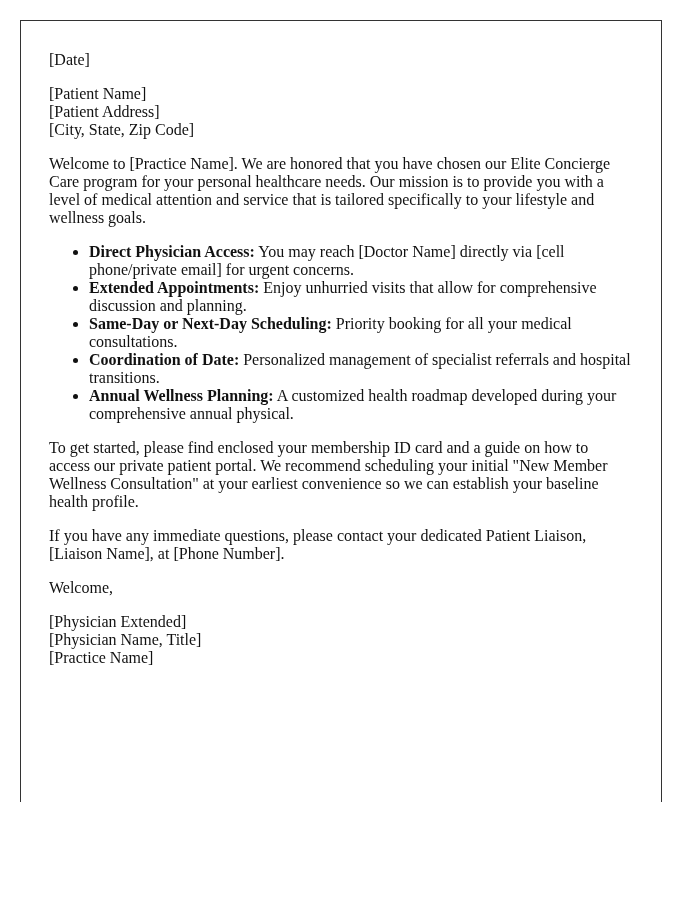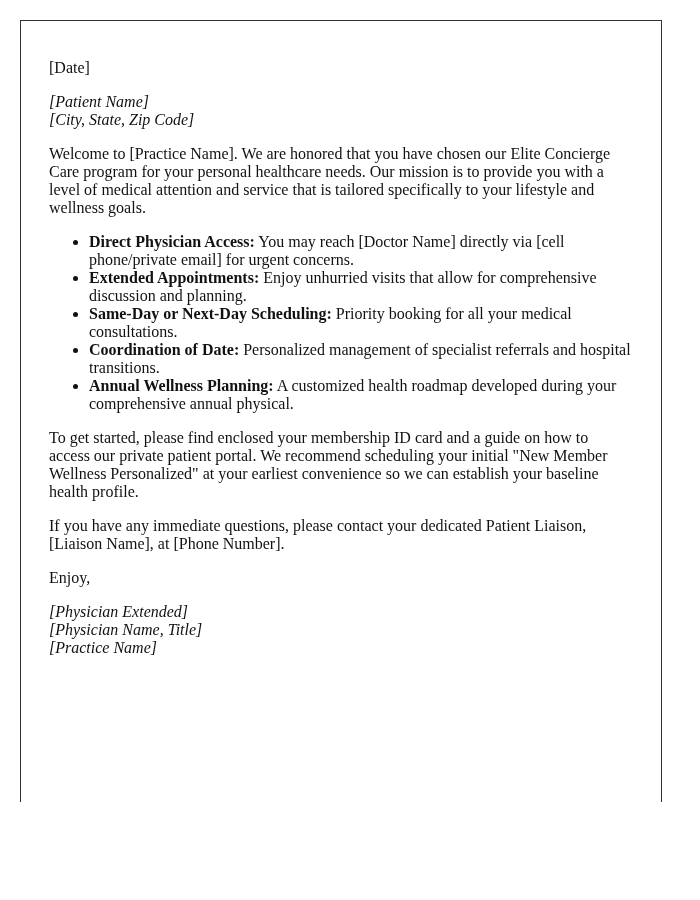--- a/index.html
+++ b/index.html
@@ -24,61 +24,62 @@
     height: 753px;
     padding: 28px 28px 0 28px;
     border-top: 1px solid #333333;
     border-left: 1px solid #333333;
     border-right: 1px solid #333333;
     border-bottom: none;
   }
   .letter p {
     margin: 0 0 16px 0;
   }
-  .letter p.first { margin-top: 10px; }
-  .block-line { display: block; font-style: italic; }
+  .letter p.first { margin-top: 2px; }
+  .block-line { display: block; }
   ul.benefits {
     margin: 0 0 16px 0;
     padding-left: 40px;
   }
   ul.benefits li {
     margin: 0;
   }
   ul.benefits li b { font-weight: bold; }
 </style>
 </head>
 <body>
 
 <div class="letter">
 
   <p class="first">[Date]</p>
 
   <p>
     <span class="block-line">[Patient Name]</span>
+    <span class="block-line">[Patient Address]</span>
     <span class="block-line">[City, State, Zip Code]</span>
   </p>
 
 
   <p>Welcome to [Practice Name]. We are honored that you have chosen our Elite Concierge Care program for your personal healthcare needs. Our mission is to provide you with a level of medical attention and service that is tailored specifically to your lifestyle and wellness goals.</p>
 
 
   <ul class="benefits">
     <li><b>Direct Physician Access:</b><span> You may reach [Doctor Name] directly via [cell phone/private email] for urgent concerns.</span></li>
     <li><b>Extended Appointments:</b><span> Enjoy unhurried visits that allow for comprehensive discussion and planning.</span></li>
     <li><b>Same-Day or Next-Day Scheduling:</b><span> Priority booking for all your medical consultations.</span></li>
     <li><b>Coordination of Date:</b><span> Personalized management of specialist referrals and hospital transitions.</span></li>
     <li><b>Annual Wellness Planning:</b><span> A customized health roadmap developed during your comprehensive annual physical.</span></li>
   </ul>
 
-  <p>To get started, please find enclosed your membership ID card and a guide on how to access our private patient portal. We recommend scheduling your initial "New Member Wellness Personalized" at your earliest convenience so we can establish your baseline health profile.</p>
+  <p>To get started, please find enclosed your membership ID card and a guide on how to access our private patient portal. We recommend scheduling your initial "New Member Wellness Consultation" at your earliest convenience so we can establish your baseline health profile.</p>
 
   <p>If you have any immediate questions, please contact your dedicated Patient Liaison, [Liaison Name], at [Phone Number].</p>
 
 
-  <p>Enjoy,</p>
+  <p>Welcome,</p>
 
   <p>
     <span class="block-line">[Physician Extended]</span>
     <span class="block-line">[Physician Name, Title]</span>
     <span class="block-line">[Practice Name]</span>
   </p>
 
 </div>
 
 </body></html>

